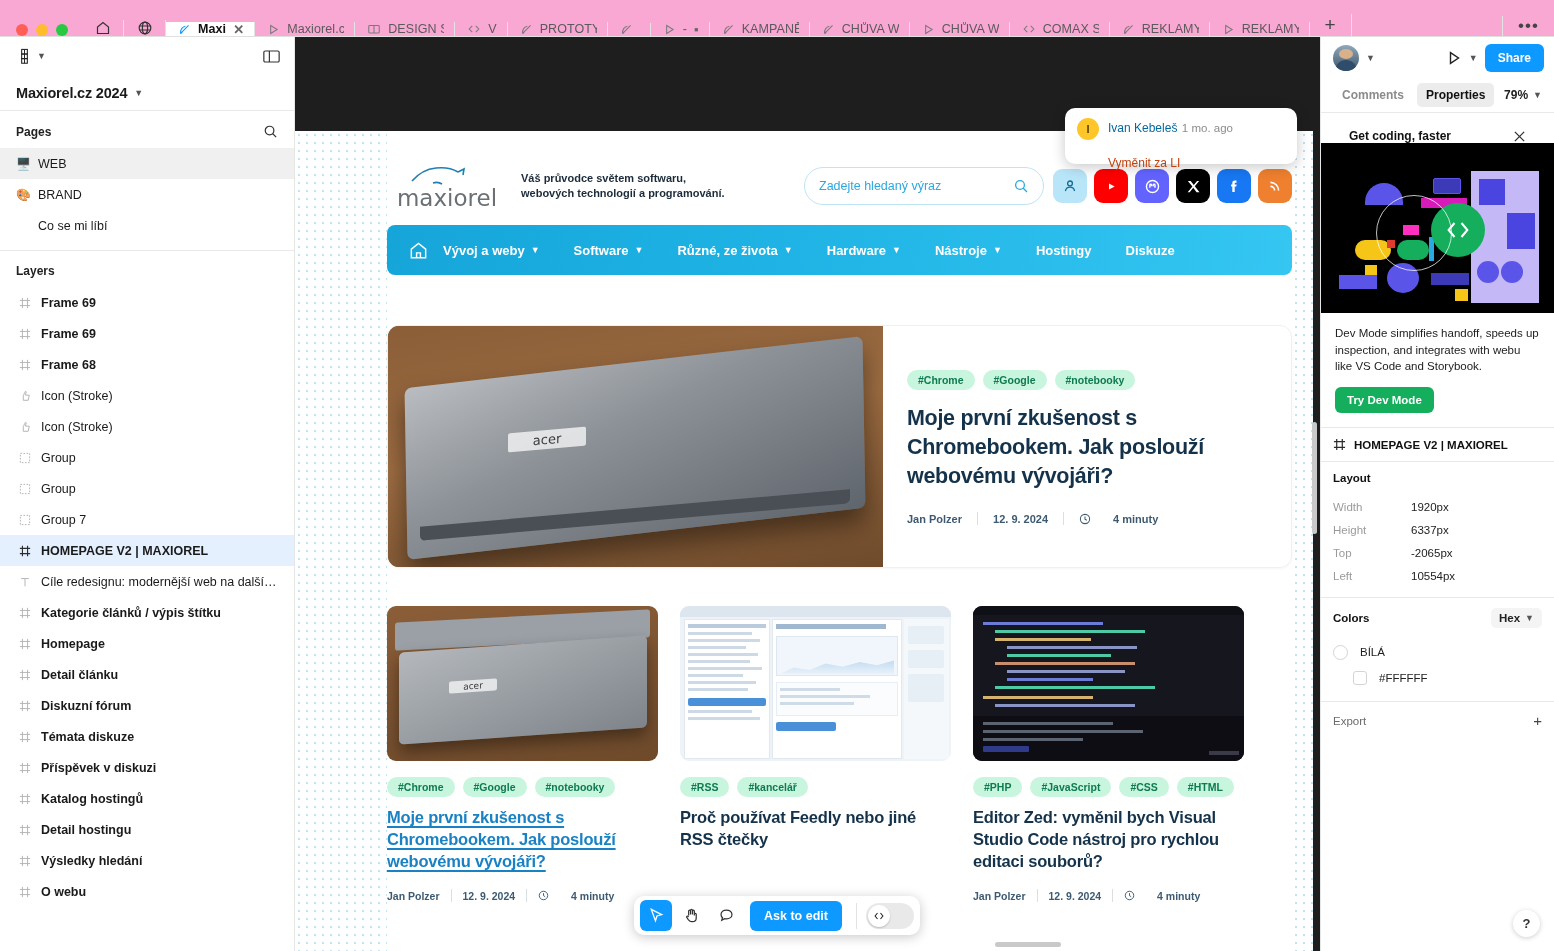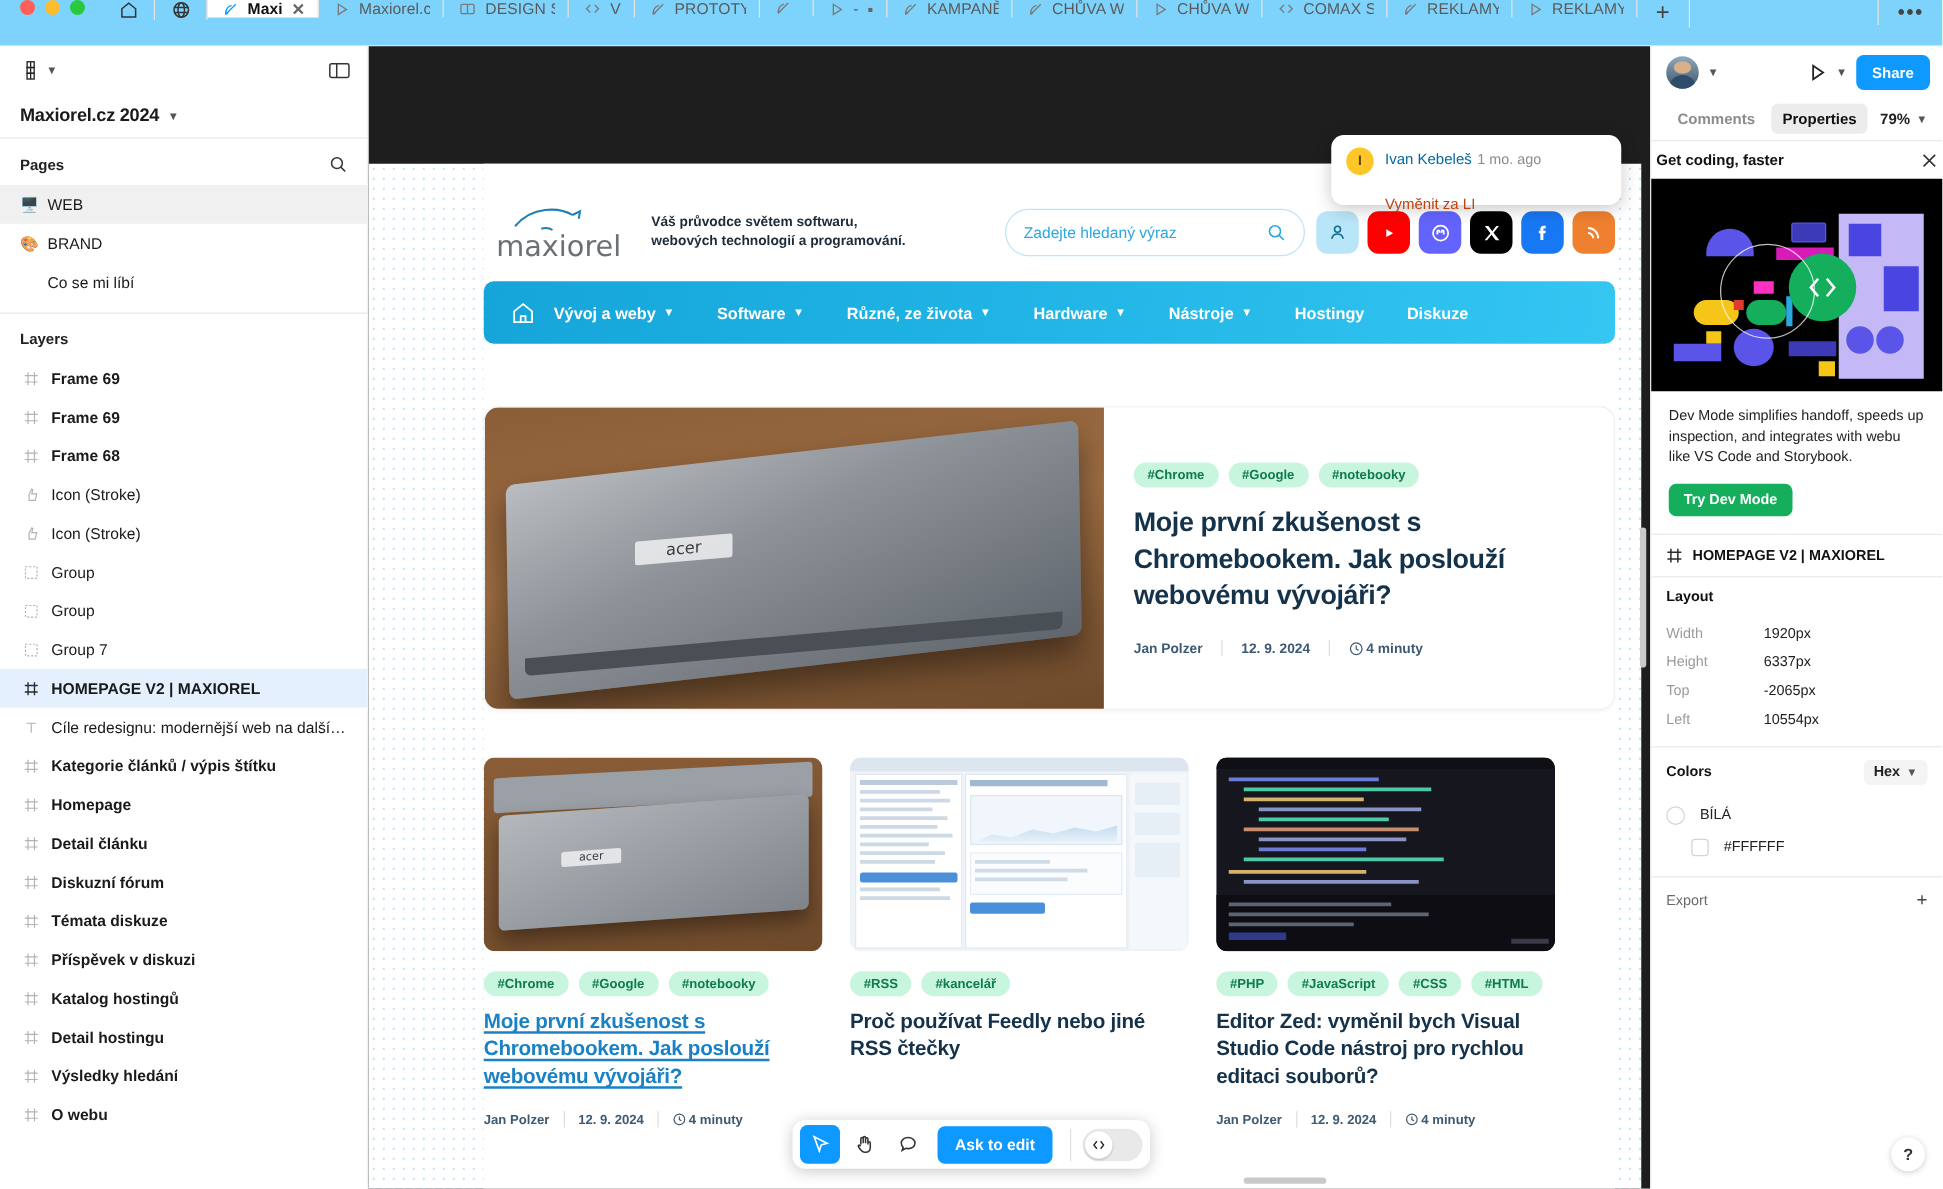--- a/index.html
+++ b/index.html
@@ -6,21 +6,21 @@
   html, body {
     width: 1554px; height: 951px;
     font-family: "Liberation Sans", sans-serif;
     background: #fff; overflow: hidden;
   }
   #app { position: relative; width: 1554px; height: 951px; }
 
   
   .tabbar {
     position: absolute; top: 0; left: 0; width: 1554px; height: 37px;
-    background: #7dd3fc; display: flex; align-items: flex-start;
+    background: #f9a8d4; display: flex; align-items: flex-end;
     border-bottom: 1px solid #e0e0e0;
   }
   .traffic { display: flex; align-items: center; gap: 8px; padding: 0 14px 0 16px; }
   .dot { width: 12px; height: 12px; border-radius: 50%; }
   .dot.r { background: #ff5f57; } .dot.y { background: #febc2e; } .dot.g { background: #28c840; }
   .tbicon {
     width: 42px; display: flex; align-items: center; justify-content: center;
     color: #333; border-right: 1px solid #e3e3e3;
   }
   .tbicon:first-of-type { border-left: 1px solid #e3e3e3; }
@@ -140,21 +140,21 @@
     background: #7a5334; }
   .feat-body { flex: 1; padding: 44px 34px 0 24px; }
   .tags { display: flex; gap: 8px; margin-bottom: 14px; }
   .tag { background: #c8f5dd; color: #0f7a50; font-size: 10.5px; font-weight: bold;
     border-radius: 11px; padding: 4px 11px; }
   .feat-title { font-size: 21.5px; font-weight: bold; color: #14324a;
     line-height: 1.34; letter-spacing: -.3px; }
   .meta { display: flex; align-items: center; gap: 0; margin-top: 22px;
     font-size: 11px; color: #3d5a72; font-weight: bold; }
   .meta .sep { width: 1px; height: 13px; background: #d8e0e6; margin: 0 15px; }
-  .meta .clk { display: flex; align-items: center; gap: 2px; }
+  .meta .clk { display: flex; align-items: center; gap: 22px; }
 
   
   .cards { display: flex; gap: 22px; margin-top: 38px; }
   .card { width: 271px; }
   .card-img { width: 271px; height: 155px; border-radius: 9px; overflow: hidden;
     position: relative; }
   .card .tags { margin-top: 16px; margin-bottom: 9px; flex-wrap: wrap; row-gap: 6px; }
   .card-title { font-size: 16.5px; font-weight: bold; color: #14324a; line-height: 1.34;
     letter-spacing: -.2px; }
   .card-title.link { color: #1a82c4; text-decoration: underline;
@@ -216,21 +216,21 @@
   .play-btn { margin-left: auto; color: #222; display: flex; }
   .share { background: #0d99ff; color: #fff; font-size: 12px; font-weight: bold;
     border-radius: 6px; padding: 7px 13px; }
   .r-tabs { height: 35px; display: flex; align-items: center; padding: 0 12px; gap: 4px;
     border-bottom: 1px solid #e9e9e9; }
   .r-tab { font-size: 12px; color: #8c8c8c; padding: 5px 9px; border-radius: 5px;
     font-weight: bold; }
   .r-tab.active { background: #ececec; color: #111; }
   .zoom-lvl { margin-left: auto; display: flex; align-items: center; gap: 5px;
     font-size: 12px; color: #222; font-weight: bold; }
-  .promo-head { height: 30px; display: flex; align-items: center; padding: 0 4px; }
+  .promo-head { height: 30px; display: flex; align-items: flex-end; padding: 0 28px; }
   .promo-title { font-size: 12px; font-weight: bold; color: #111; }
   .promo-x { margin-left: auto; color: #333; }
   .promo-img { height: 170px; background: #000; position: relative; overflow: hidden; }
   .promo-body { padding: 12px 14px 14px; }
   .promo-desc { font-size: 11.5px; color: #222; line-height: 1.45; }
   .try-btn { display: inline-block; margin-top: 12px; background: #14ae5c; color: #fff;
     font-size: 11.5px; font-weight: bold; border-radius: 6px; padding: 7px 12px; }
   .r-sect { border-top: 1px solid #e9e9e9; padding: 10px 12px; }
   .sel-row { display: flex; align-items: center; gap: 8px; }
   .sel-name { font-size: 11.5px; font-weight: bold; color: #111; }

